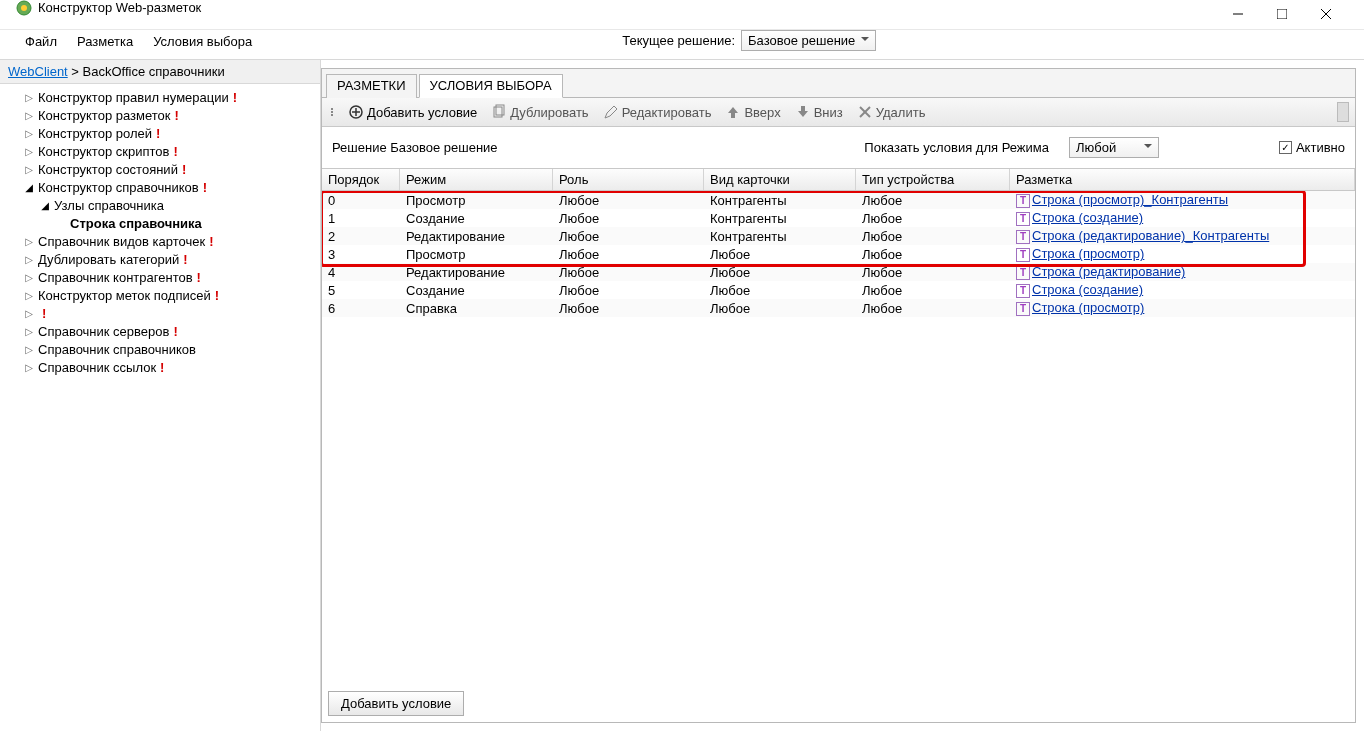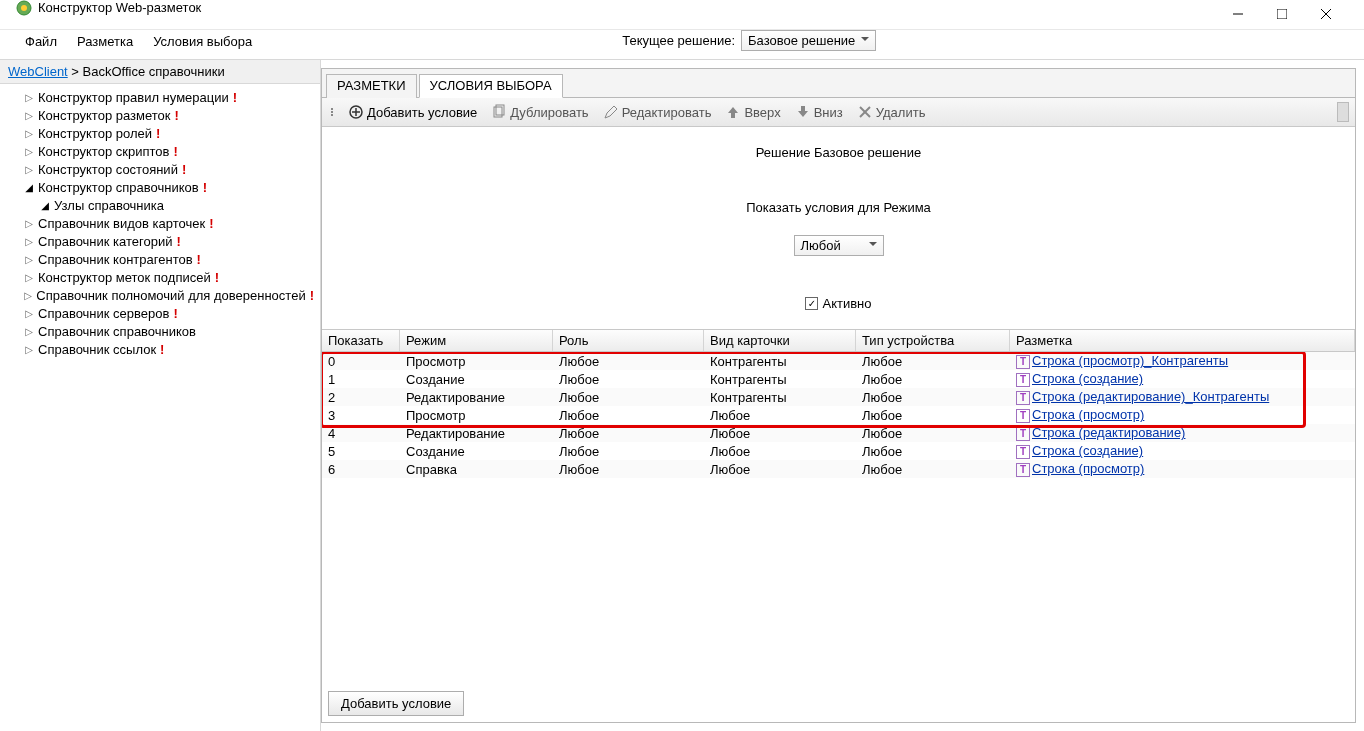--- a/index.html
+++ b/index.html
@@ -36,21 +36,21 @@
 .tab { padding: 3px 10px 4px; border: 1px solid #b8b8b8; border-bottom: none; margin-right: 2px; background: #f4f4f4; position: relative; top: 1px; }
 .tab.active { background: #fff; border-bottom: 1px solid #fff; }
 
 .toolbar { display: flex; align-items: center; gap: 2px; padding: 4px 6px; border-bottom: 1px solid #c8c8c8; background: linear-gradient(#f8f8f8,#e8e8e8); }
 .tool { display: flex; align-items: center; gap: 3px; padding: 2px 6px; color: #555; }
 .tool.active { color: #000; }
 .tool-icon { width: 16px; height: 16px; display: inline-flex; align-items: center; justify-content: center; }
 .grip { width:8px; margin-right:4px; display:flex; flex-direction:column; gap:1px; align-items:center; }
 .grip span { width:2px; height:2px; background:#888; }
 
-.filterbar { display: flex; align-items: center; padding: 18px 10px; gap: 20px; flex-direction: column; }
+.filterbar { display: flex; align-items: center; padding: 10px 10px; gap: 20px; }
 .filterbar .spacer { flex: 1; }
 .chk { display: flex; align-items: center; gap: 4px; }
 .chk-box { width: 13px; height: 13px; border: 1px solid #666; display: inline-flex; align-items: center; justify-content: center; font-size: 10px; line-height: 1; }
 
 .grid-wrap { flex: 1; display: flex; flex-direction: column; position: relative; }
 .grid-head { display: flex; background: linear-gradient(#fdfdfd,#ececec); border-top: 1px solid #c8c8c8; border-bottom: 1px solid #c8c8c8; }
 .gh { padding: 3px 6px; border-right: 1px solid #d4d4d4; }
 .grid-body { flex: 1; overflow: auto; }
 .grow { display: flex; align-items: center; height: 18px; }
 .grow:nth-child(even){ background:#fafafa; }
@@ -143,43 +143,46 @@
         </div>
         <div class="tree-row" style="padding-left: 16px;">
           <span class="tri open">◢</span>
           <span>Конструктор справочников</span>
           <span class="excl">!</span>
         </div>
         <div class="tree-row" style="padding-left: 32px;">
           <span class="tri open">◢</span>
           <span>Узлы справочника</span>
         </div>
+        <div class="tree-row" style="padding-left: 48px;">
+          <span class="tri"></span>
+          <span class="bold">Строка справочника</span>
+        </div>
         <div class="tree-row" style="padding-left: 16px;">
           <span class="tri">▷</span>
           <span>Справочник видов карточек</span>
           <span class="excl">!</span>
         </div>
         <div class="tree-row" style="padding-left: 16px;">
           <span class="tri">▷</span>
-          <span>Справочник категорий</span>
+          <span>Дублировать категорий</span>
           <span class="excl">!</span>
         </div>
         <div class="tree-row" style="padding-left: 16px;">
           <span class="tri">▷</span>
           <span>Справочник контрагентов</span>
           <span class="excl">!</span>
         </div>
         <div class="tree-row" style="padding-left: 16px;">
           <span class="tri">▷</span>
           <span>Конструктор меток подписей</span>
           <span class="excl">!</span>
         </div>
         <div class="tree-row" style="padding-left: 16px;">
           <span class="tri">▷</span>
-          <span>Справочник полномочий для доверенностей</span>
           <span class="excl">!</span>
         </div>
         <div class="tree-row" style="padding-left: 16px;">
           <span class="tri">▷</span>
           <span>Справочник серверов</span>
           <span class="excl">!</span>
         </div>
         <div class="tree-row" style="padding-left: 16px;">
           <span class="tri">▷</span>
           <span>Справочник справочников</span>
@@ -268,21 +271,21 @@
       <div class="combo" style="min-width:90px"><span>Любой</span></div>
       <div style="width:80px"></div>
       <label class="chk">
         <span class="chk-box">✓</span>
         <span>Активно</span>
       </label>
     </div>
 
     <div class="grid-wrap">
       <div class="grid-head">
-        <div class="gh c0">Показать</div>
+        <div class="gh c0">Порядок</div>
         <div class="gh c1">Режим</div>
         <div class="gh c2">Роль</div>
         <div class="gh c3">Вид карточки</div>
         <div class="gh c4">Тип устройства</div>
         <div class="gh c5">Разметка</div>
       </div>
       <div class="grid-body" id="grid-body" style="position:relative">
         <div class="highlight-box hl1"></div>
       <div class="grow">
             <div class="gc c0">0</div>

